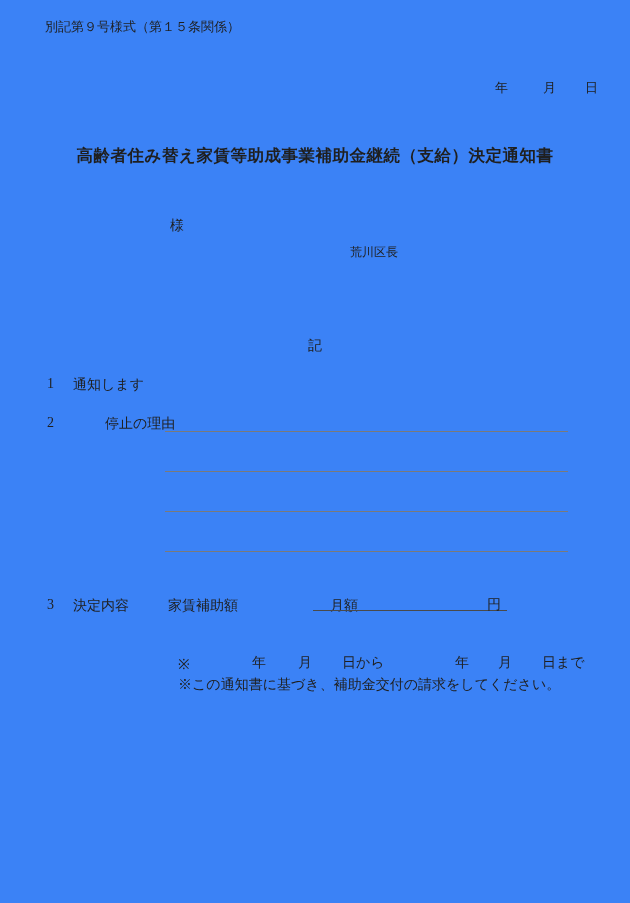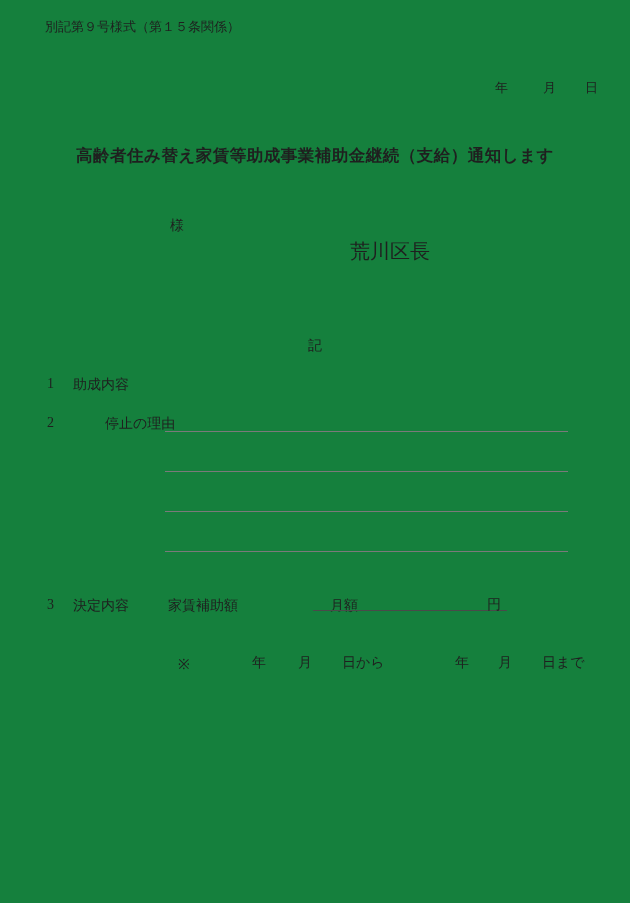--- a/index.html
+++ b/index.html
@@ -4,21 +4,21 @@
 <style>
   html, body {
     margin: 0;
     padding: 0;
     background: #fcfcfc;
   }
   .page {
     position: relative;
     width: 630px;
     height: 903px;
-    background: #15803d;
+    background: #3b82f6;
     font-family: "Liberation Serif", "DejaVu Serif", serif;
     color: #1f1f1f;
     overflow: hidden;
   }
   .abs { position: absolute; white-space: nowrap; }
   .form-number {
     left: 45px; top: 18px;
     font-size: 13px;
   }
   .date-year  { left: 495px; top: 79px; font-size: 13px; }
@@ -27,21 +27,21 @@
   .doc-title {
     left: 0; top: 145px;
     width: 630px;
     text-align: center;
     font-size: 16.5px;
     font-weight: bold;
     letter-spacing: 0.5px;
     margin: 0;
   }
   .addressee { left: 170px; top: 217px; font-size: 14px; }
-  .issuer    { left: 350px; top: 238px; font-size: 20px; }
+  .issuer    { left: 350px; top: 244px; font-size: 12px; }
   .body-par {
     left: 29px; top: 277px;
     width: 580px;
     font-size: 14px;
     line-height: 26px;
     white-space: normal;
   }
   .record-heading {
     left: 0; top: 337px;
     width: 630px;
@@ -92,32 +92,32 @@
 <body>
 
 <div class="page">
 
   <div class="abs form-number">別記第９号様式（第１５条関係）</div>
 
   <div class="abs date-year">年</div>
   <div class="abs date-month">月</div>
   <div class="abs date-day">日</div>
 
-  <h1 class="abs doc-title">高齢者住み替え家賃等助成事業補助金継続（支給）通知します</h1>
+  <h1 class="abs doc-title">高齢者住み替え家賃等助成事業補助金継続（支給）決定通知書</h1>
 
   <div class="abs addressee">様</div>
   <div class="abs issuer">荒川区長</div>
 
   <div class="abs body-par">
   </div>
 
   <div class="abs record-heading">記</div>
 
   <div class="abs row-text item1-no">1</div>
-  <div class="abs row-text item1-label">助成内容</div>
+  <div class="abs row-text item1-label">通知します</div>
 
   <div class="abs row-text item2-no">2</div>
   <div class="abs row-text item2-label">停止の理由</div>
   <div class="blank-line bl-1"></div>
   <div class="blank-line bl-2"></div>
   <div class="blank-line bl-3"></div>
   <div class="blank-line bl-4"></div>
 
   <div class="abs row-text item3-no">3</div>
   <div class="abs row-text item3-label">決定内容</div>
@@ -128,14 +128,15 @@
   </div>
 
   <div class="abs row-text np-marker">※</div>
   <div class="abs row-text np-t0">年</div>
   <div class="abs row-text np-t1">月</div>
   <div class="abs row-text np-t2">日から</div>
   <div class="abs row-text np-t3">年</div>
   <div class="abs row-text np-t4">月</div>
   <div class="abs row-text np-t5">日まで</div>
 
+  <div class="abs note-instruction">※この通知書に基づき、補助金交付の請求をしてください。</div>
 
 </div>
 
 </body></html>

